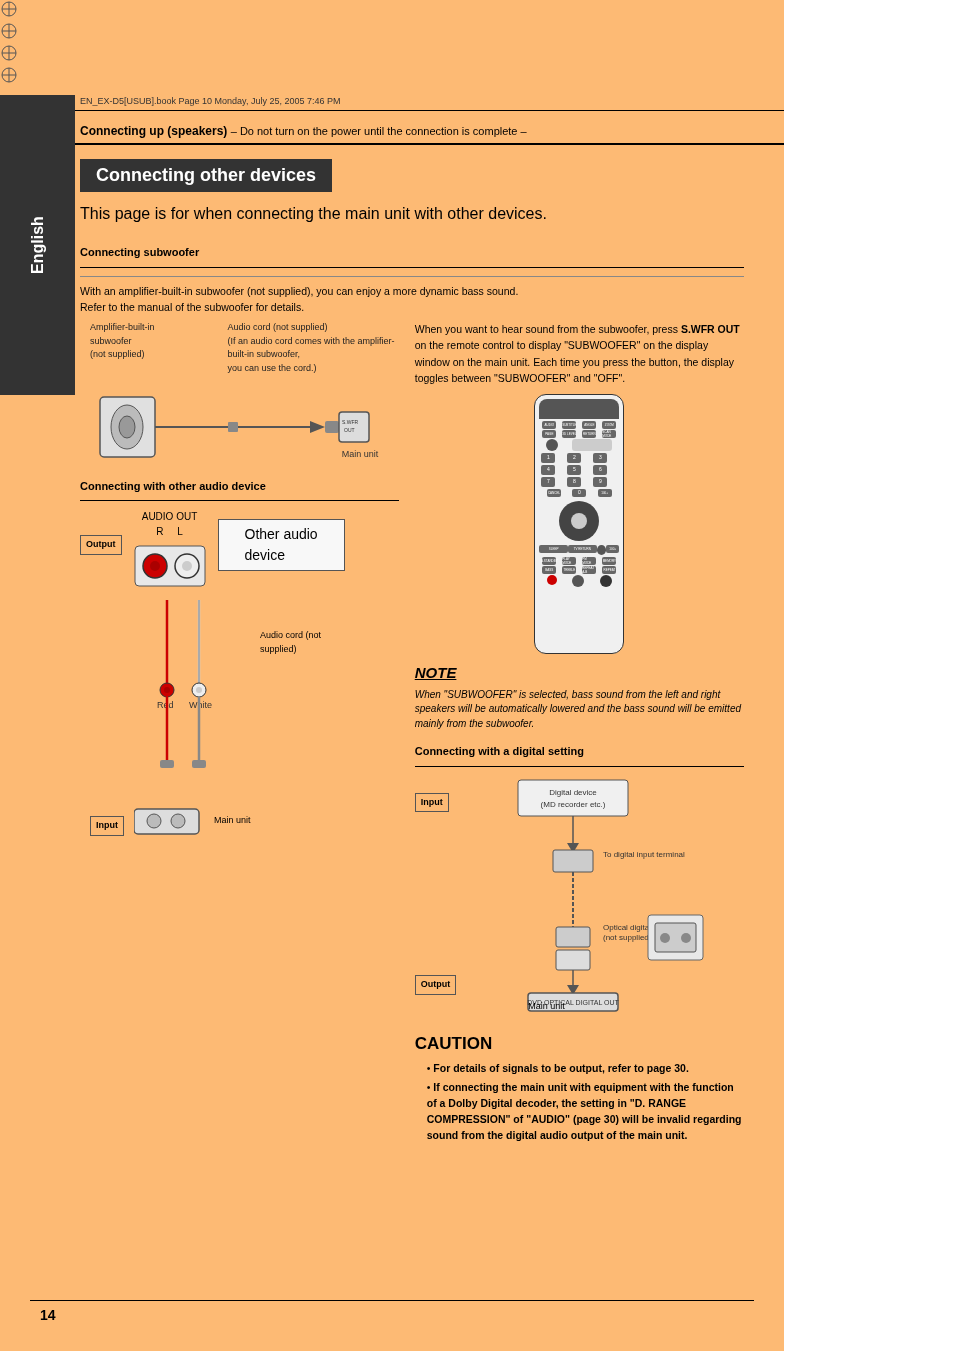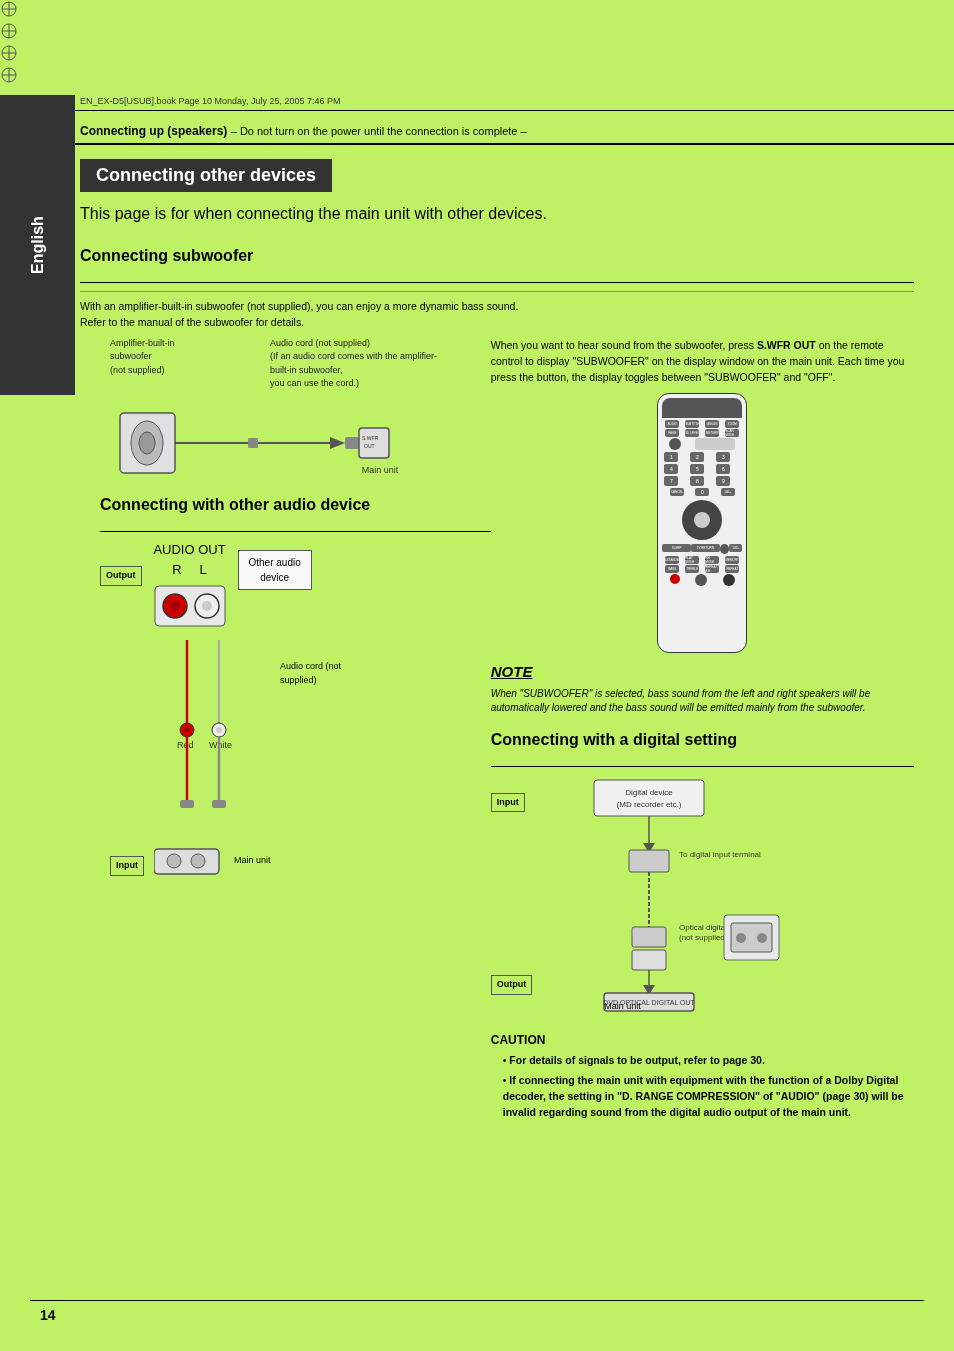--- a/index.html
+++ b/index.html
@@ -6,23 +6,23 @@
     body {
       font-family: Arial, Helvetica, sans-serif;
       background: #fff;
       width: 954px;
       min-height: 1351px;
       position: relative;
       overflow: hidden;
     }
 
     .page {
-      width: 954px;
+      width: 784px;
       min-height: 1351px;
-      background: #bef264;
+      background: #fdba74;
       padding: 0;
       position: relative;
     }
 
     
     .top-meta {
       font-size: 9px;
       color: #333;
       padding: 8px 40px 4px 80px;
       border-bottom: 1px solid #000;
@@ -85,33 +85,33 @@
       line-height: 1.5;
     }
 
     .intro-text {
       font-size: 16px;
       margin-bottom: 18px;
     }
 
     
     .section-title {
-      font-size: 16px;
+      font-size: 11px;
       font-weight: bold;
       border-bottom: 1px solid #000;
-      padding-bottom: 14px;
+      padding-bottom: 6px;
       margin-bottom: 8px;
       margin-top: 8px;
     }
 
     
     .two-col {
       display: flex;
+      gap: 16px;
       margin-top: 6px;
-      margin-left: 20px;
     }
     .col-left {
       width: 48%;
     }
     .col-right {
       width: 52%;
     }
 
     
     .remote-container {
@@ -210,34 +210,33 @@
     .note-text {
       font-size: 10px;
       font-style: italic;
       line-height: 1.45;
       margin-top: 3px;
     }
 
     
     .digital-box {
       border: 1px solid #555;
-      padding: 4px 10px;
-      font-size: 10px;
-      text-align: center;
+      padding: 4px 26px;
+      font-size: 14px;
       background: #f8f8f8;
       margin-bottom: 4px;
       display: inline-block;
     }
 
     
     .caution-section {
       margin-top: 12px;
     }
     .caution-title {
-      font-size: 12px;
+      font-size: 17px;
       font-weight: bold;
     }
     .caution-item {
       font-size: 10.5px;
       margin-left: 12px;
       margin-top: 4px;
       line-height: 1.5;
     }
     .caution-item::before {
       content: '• ';
@@ -388,21 +387,21 @@
         <div class="section-title" style="margin-top:6px;">Connecting with other audio device</div>
 
         <div style="position:relative; margin: 4px 0 0 0;">
           <div style="display:flex; align-items:flex-start; gap:8px;">
 
             <div style="margin-top:16px;">
               <div class="output-label-box">Output</div>
             </div>
 
             <div style="text-align:center; position:relative;">
-              <div style="font-size:13px; margin-bottom:2px;text-align:center;">AUDIO OUT<br>R&nbsp;&nbsp;&nbsp;&nbsp;&nbsp;L</div>
+              <div style="font-size:10px; margin-bottom:2px;text-align:center;">AUDIO OUT<br>R&nbsp;&nbsp;&nbsp;&nbsp;&nbsp;L</div>
               <svg width="80" height="50">
                 <rect x="5" y="5" width="70" height="40" rx="4" fill="#e8e8e8" stroke="#555" stroke-width="1"></rect>
                 <circle cx="25" cy="25" r="12" fill="#cc0000" stroke="#333" stroke-width="1.5"></circle>
                 <circle cx="25" cy="25" r="5" fill="#aa0000"></circle>
                 <circle cx="57" cy="25" r="12" fill="#eee" stroke="#333" stroke-width="1.5"></circle>
                 <circle cx="57" cy="25" r="5" fill="#ccc"></circle>
               </svg>
             </div>
 
             <div style="margin-top:10px;">

